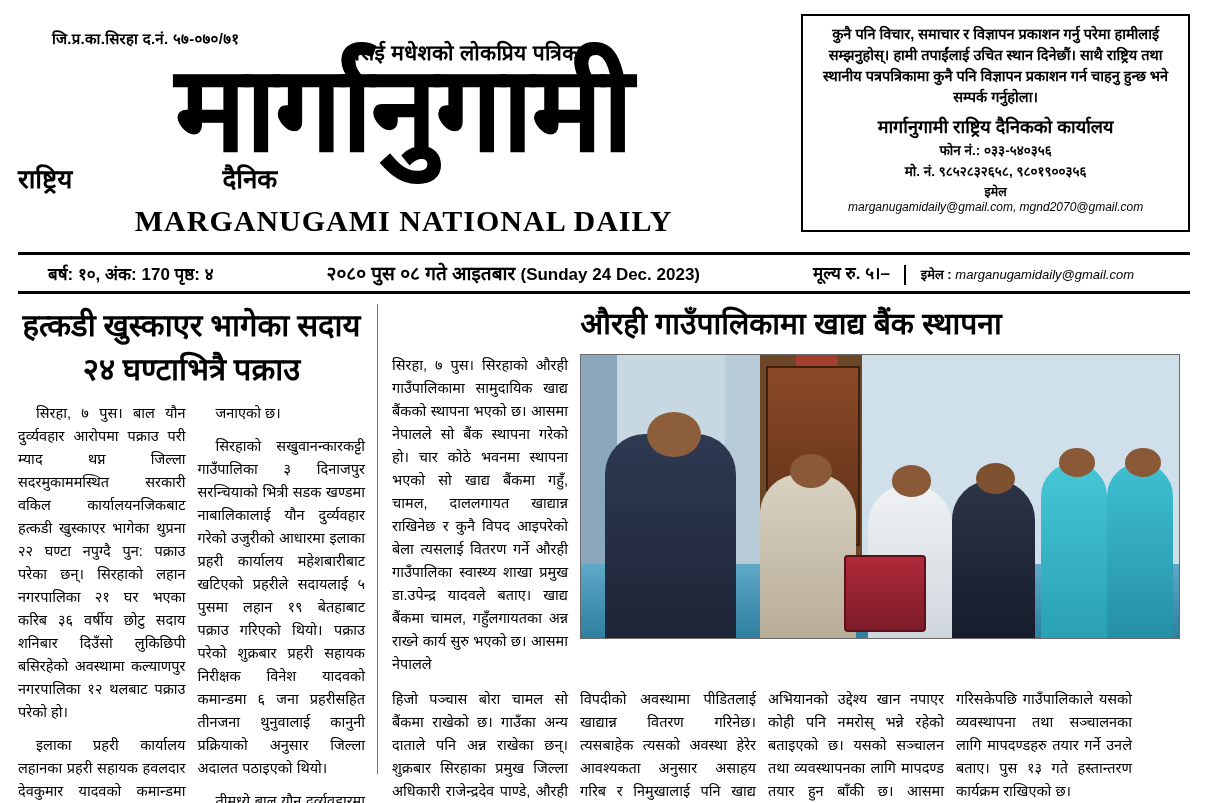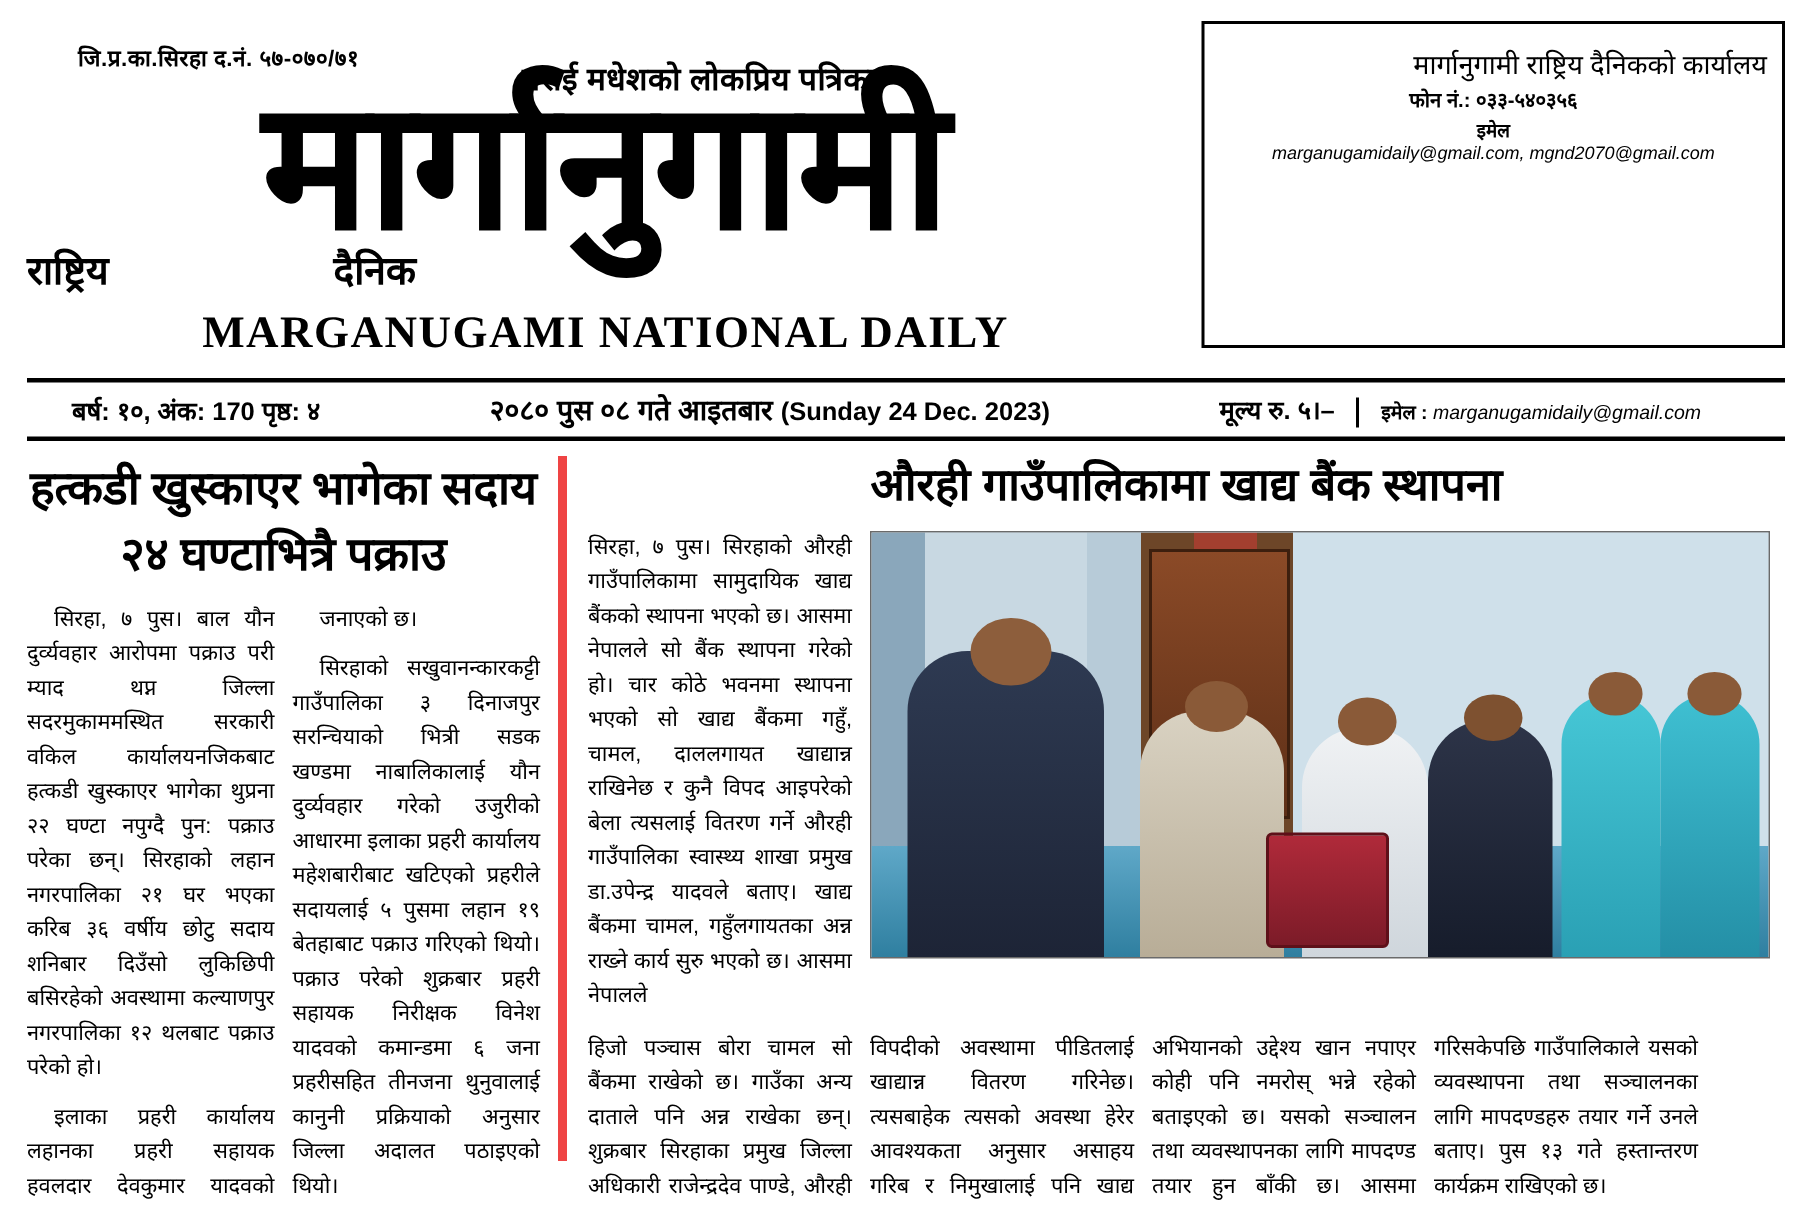--- a/index.html
+++ b/index.html
@@ -91,23 +91,23 @@
     padding: 8px 10px 6px 10px;
     height: 218px;
   }
   .notice {
     font-size: 14.5px;
     line-height: 21px;
     text-align: center;
     font-weight: bold;
   }
   .office-title {
-    text-align: right;
+    text-align: center;
     font-size: 18px;
-    font-weight: normal;
+    font-weight: bold;
     margin-top: 6px;
   }
   .office-line {
     text-align: center;
     font-size: 16px;
     font-weight: bold;
     margin-top: 2px;
   }
   .office-small {
     text-align: center;
@@ -163,21 +163,21 @@
 
   
   .content {
     display: flex;
     margin-top: 10px;
     height: 470px;
   }
   .col-left {
     width: 360px;
     padding-right: 12px;
-    border-right: 6px solid #ef4444;
+    border-right: 1px solid #ef4444;
     box-sizing: border-box;
   }
   .headline-left {
     font-size: 31px;
     line-height: 44px;
     font-weight: bold;
     text-align: center;
     font-family: "Liberation Serif", serif;
   }
   .left-cols {
@@ -291,22 +291,24 @@
         <div class="logo-main">मार्गानुगामी</div>
         <div class="logo-sub">
           <span>राष्ट्रिय</span>
           <span>दैनिक</span>
         </div>
       </div>
       <div class="logo-english">MARGANUGAMI NATIONAL DAILY</div>
     </div>
 
     <div class="mast-right">
+      <div class="notice">कुनै पनि विचार, समाचार र विज्ञापन प्रकाशन गर्नु परेमा हामीलाई सम्झनुहोस्। हामी तपाईंलाई उचित स्थान दिनेछौं। साथै राष्ट्रिय तथा स्थानीय पत्रपत्रिकामा कुनै पनि विज्ञापन प्रकाशन गर्न चाहनु हुन्छ भने सम्पर्क गर्नुहोला।</div>
       <div class="office-title">मार्गानुगामी राष्ट्रिय दैनिकको कार्यालय</div>
       <div class="office-small">फोन नं.: ०३३-५४०३५६</div>
+      <div class="office-small">मो. नं. ९८५२८३२६५८, ९८०१९००३५६</div>
       <div class="office-email-label">इमेल</div>
       <div class="office-email">marganugamidaily@gmail.com, mgnd2070@gmail.com</div>
     </div>
   </div>
 
   <div class="rule-thick"></div>
 
   <div class="infobar">
     <div class="info-left">
       <span>बर्ष: १०,</span>

